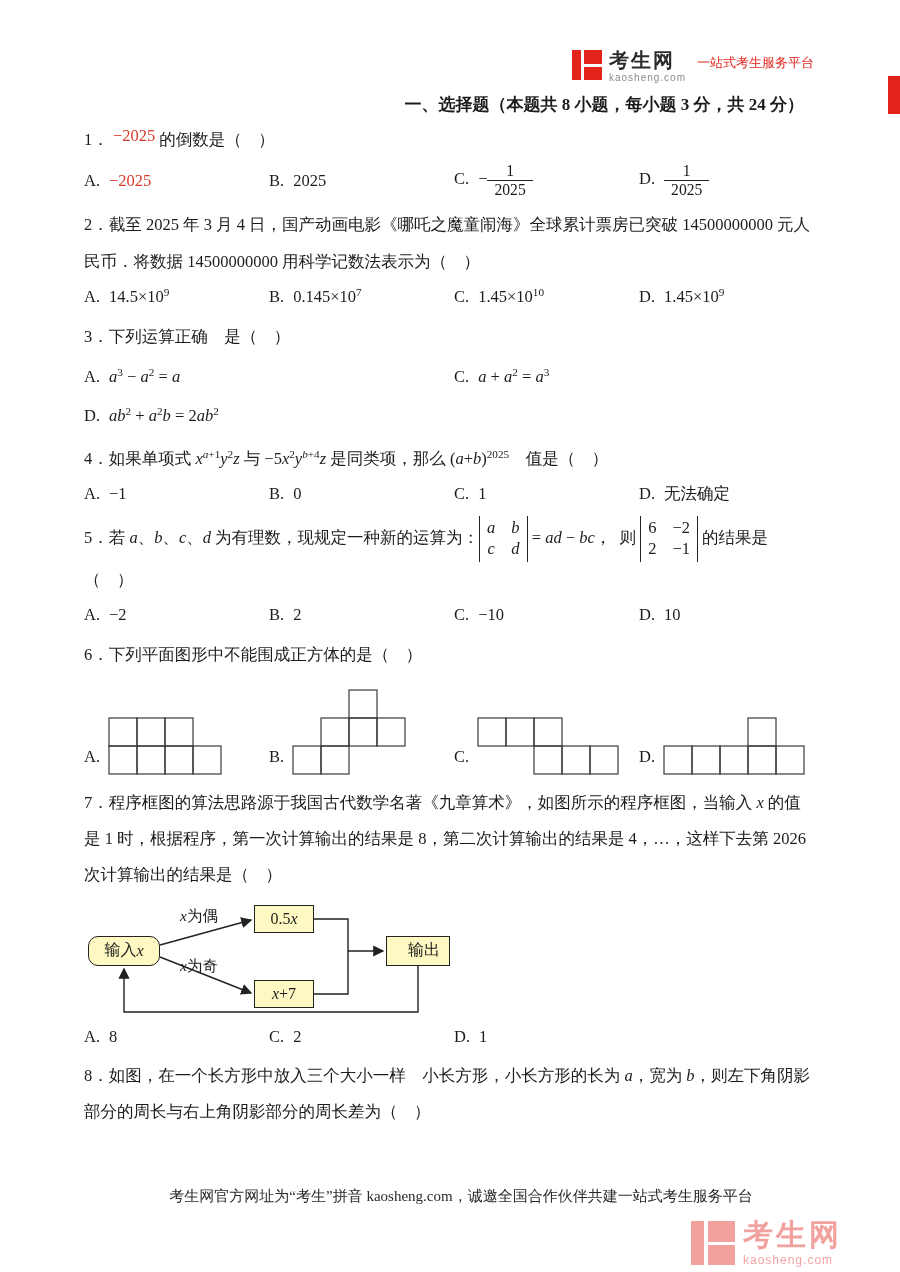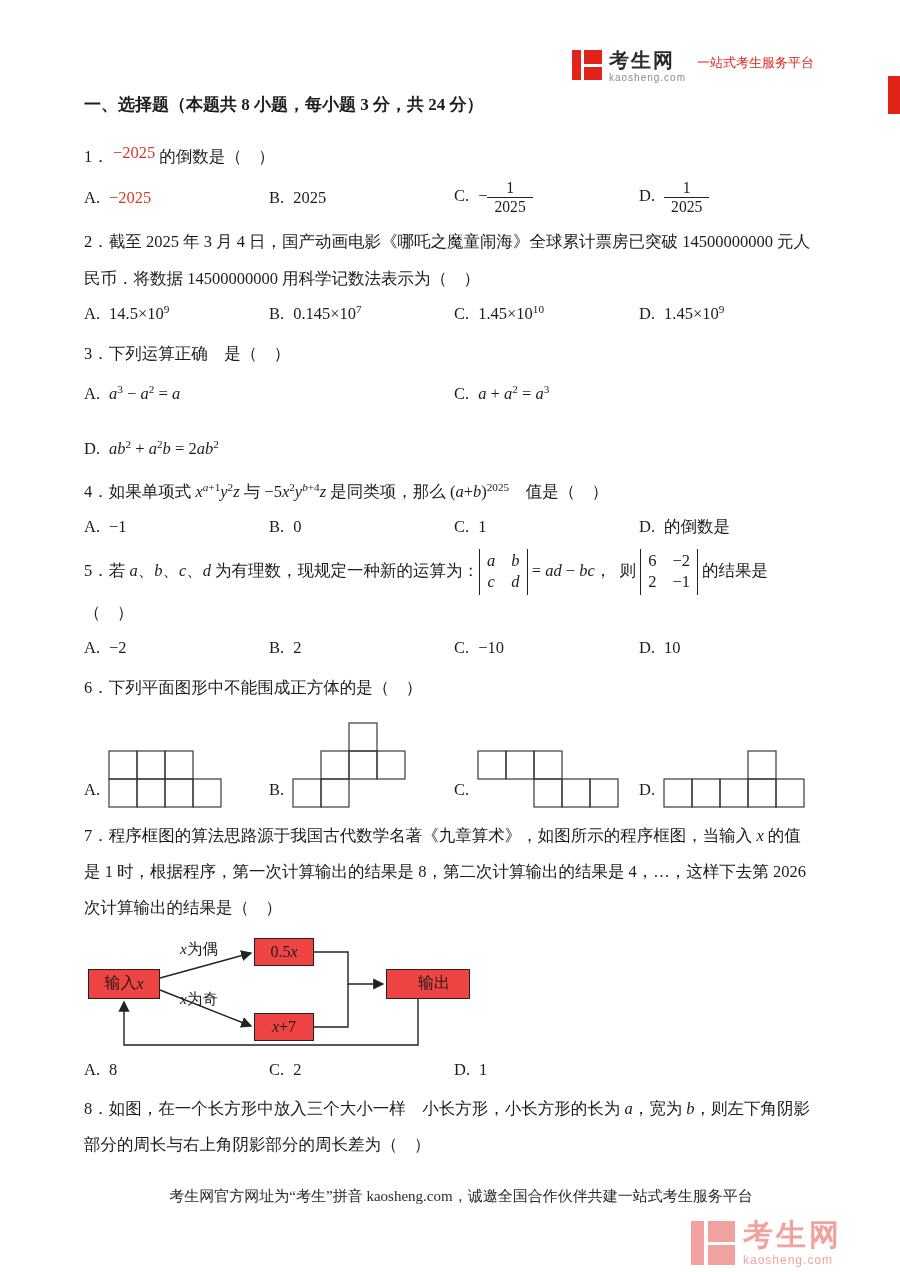--- a/index.html
+++ b/index.html
@@ -24,28 +24,28 @@
   .bi-left{width:9px;background:var(--brand-red);}
   .bi-right{flex:1;display:flex;flex-direction:column;gap:3px;}
   .bi-top,.bi-bot{flex:1;background:var(--brand-red);}
   .brand-text{line-height:1;}
   .brand-name{font-size:20px;font-weight:700;font-family:"Liberation Sans","DejaVu Sans",sans-serif;color:#2b2b2b;letter-spacing:2px;}
   .brand-domain{font-size:10px;color:#8a8a8a;font-family:"Liberation Sans","DejaVu Sans",sans-serif;margin-top:3px;letter-spacing:1px;}
   .brand-slogan{color:var(--brand-red);font-size:13px;margin-top:4px;margin-left:4px;font-family:"Liberation Sans","DejaVu Sans",sans-serif;}
 
   .content{padding:0 84px;}
   .exam-title{font-size:21px;font-weight:700;text-align:center;margin:16px 0 8px;letter-spacing:0.5px;}
-  .section-heading{font-size:17px;font-weight:700;margin:10px 0 6px;}
+  .section-heading{font-size:17px;font-weight:700;margin:10px 12px 6px;text-align:right;}
 
   .question{margin:0;}
   .stem{margin:2px 0;line-height:2.2;}
   .opts{display:grid;grid-template-columns:185px 185px 185px auto;align-items:center;margin:4px 0 8px;line-height:1.6;}
-  .opts-2{grid-template-columns:370px auto;row-gap:28px;margin:8px 0 12px;}
+  .opts-2{grid-template-columns:370px auto;row-gap:12px;margin:8px 0 12px;}
   .opt-label{margin-right:9px;}
-  .red{color:var(--formula-red);margin-top:17px;}
+  .red{color:var(--formula-red);}
   .raised{position:relative;top:-4px;display:inline-block;}
   sup{font-size:0.68em;}
   i{font-style:italic;}
 
   .frac{display:inline-block;text-align:center;vertical-align:-0.75em;line-height:1.15;font-size:0.95em;}
   .frac .num{display:block;padding:0 7px;border-bottom:1.2px solid #222;}
   .frac .den{display:block;padding:0 7px;}
 
   .det{display:inline-grid;grid-template-columns:auto auto;column-gap:16px;row-gap:1px;
        padding:2px 7px;border-left:1.4px solid #222;border-right:1.4px solid #222;
@@ -53,25 +53,25 @@
 
   
   .nets-row{display:grid;grid-template-columns:185px 185px 185px auto;align-items:end;margin:6px 0 10px;min-height:96px;}
   .net-opt{display:flex;align-items:flex-end;gap:6px;}
   .net-opt .opt-label{margin-bottom:8px;margin-right:2px;}
   .net svg{display:block;}
 
   
   .flowchart{position:relative;width:430px;height:120px;margin:6px 0 4px 2px;}
   .fc-lines{position:absolute;left:0;top:0;}
-  .fc-box{position:absolute;border:1.4px solid #222;display:flex;align-items:center;justify-content:center;background:#ef4444;font-size:16px;}
-  .fc-input{left:2px;top:36px;width:72px;height:30px;}
+  .fc-box{position:absolute;border:1.4px solid #222;display:flex;align-items:center;justify-content:center;background:#fef9c3;font-size:16px;}
+  .fc-input{left:2px;top:36px;width:72px;height:30px;border-radius:10px;}
   .fc-half{left:168px;top:5px;width:60px;height:28px;}
   .fc-plus7{left:168px;top:80px;width:60px;height:28px;}
-  .fc-output{left:300px;top:36px;width:84px;height:30px;padding-left:12px;}
+  .fc-output{left:300px;top:36px;width:64px;height:30px;padding-left:12px;}
   .fc-label{position:absolute;font-size:15.5px;}
   .fc-even{left:94px;top:6px;}
   .fc-odd{left:94px;top:56px;}
 
   .footer{position:absolute;left:0;right:0;bottom:66px;text-align:center;font-size:15px;color:#2a2a2a;margin-left:22px;}
 
   .watermark{position:absolute;right:58px;bottom:6px;display:flex;align-items:center;gap:8px;opacity:0.42;}
   .wm-icon{width:44px;height:44px;display:flex;gap:4px;flex:none;}
   .wm-icon .bi-left{width:13px;background:var(--brand-red);}
   .wm-icon .bi-top,.wm-icon .bi-bot{background:var(--brand-red);}
@@ -133,21 +133,21 @@
         <div class="opt"><span class="opt-label">D.</span><span class="opt-body"><i>ab</i><sup>2</sup> + <i>a</i><sup>2</sup><i>b</i> = 2<i>ab</i><sup>2</sup></span></div>
       </div>
     </section>
 
     <section class="question">
       <p class="stem">4．如果单项式 <i>x</i><sup><i>a</i>+1</sup><i>y</i><sup>2</sup><i>z</i> 与 −5<i>x</i><sup>2</sup><i>y</i><sup><i>b</i>+4</sup><i>z</i> 是同类项，那么 (<i>a</i>+<i>b</i>)<sup>2025</sup> 值是（ ）</p>
       <div class="opts">
         <div class="opt"><span class="opt-label">A.</span><span class="opt-body">−1</span></div>
         <div class="opt"><span class="opt-label">B.</span><span class="opt-body">0</span></div>
         <div class="opt"><span class="opt-label">C.</span><span class="opt-body">1</span></div>
-        <div class="opt"><span class="opt-label">D.</span><span class="opt-body">的倒数是</span></div>
+        <div class="opt"><span class="opt-label">D.</span><span class="opt-body">无法确定</span></div>
       </div>
     </section>
 
     <section class="question">
       <p class="stem">5．若 <i>a</i>、<i>b</i>、<i>c</i>、<i>d</i> 为有理数，现规定一种新的运算为：<span class="det">
             <span><i>a</i></span>
             <span><i>b</i></span>
             <span><i>c</i></span>
             <span><i>d</i></span>
           </span> = <i>ad</i> − <i>bc</i>， 则 <span class="det">

